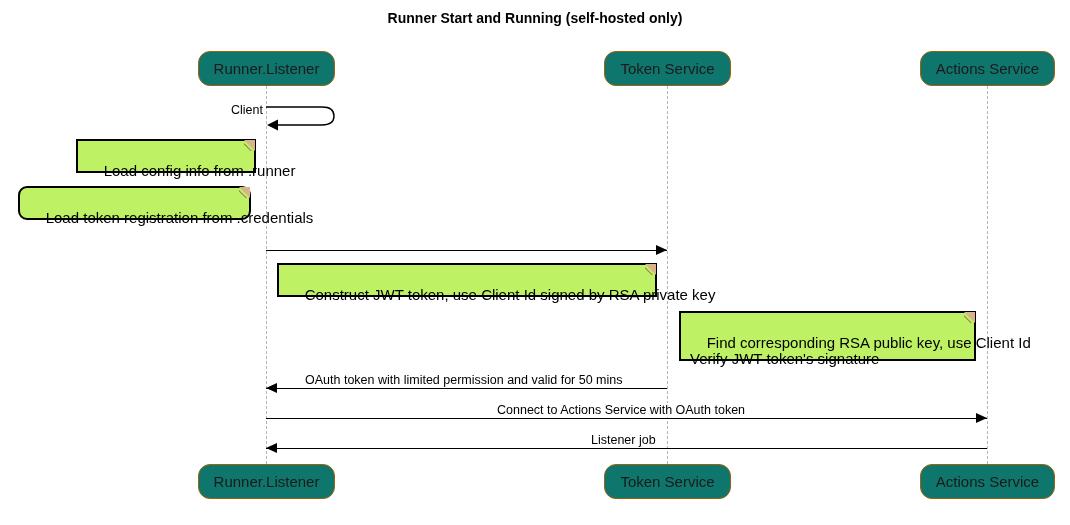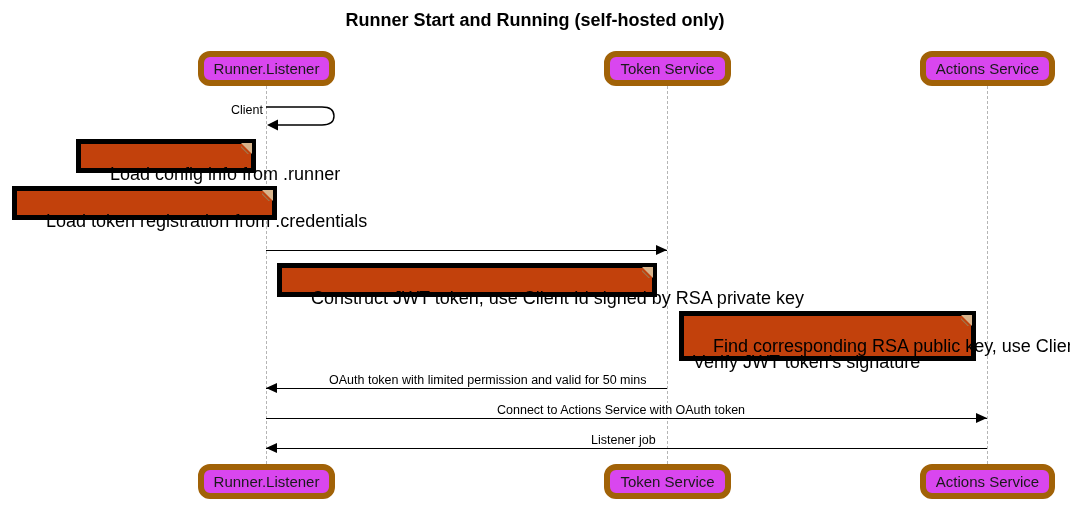--- a/index.html
+++ b/index.html
@@ -17,56 +17,56 @@
     height: 525px;
     background: #ffffff;
     overflow: hidden;
   }
   #diagram-title {
     position: absolute;
     left: 0;
     top: 10px;
     width: 1070px;
     text-align: center;
-    font-size: 18px;
+    font-size: 14px;
     font-weight: bold;
     color: #000000;
     letter-spacing: 0px;
   }
   
   .lifeline-dash {
     position: absolute;
     width: 0;
     border-left: 1px dashed #b5b5b5;
   }
   .actor-box {
     position: absolute;
     height: 35px;
-    background: #d946ef;
-    border: 6px solid #a16207;
+    background: #0f766e;
+    border: 1px solid #a16207;
     border-radius: 12px;
     display: flex;
     align-items: center;
     justify-content: center;
     box-sizing: border-box;
     text-align: right;
   }
   .actor-label {
     font-size: 15px;
     color: #1a1a1a;
     white-space: nowrap;
   }
   
   .note {
     position: absolute;
-    background: #c2410c;
-    border: 5px solid #000000;
+    background: #bef264;
+    border: 2px solid #000000;
     box-sizing: border-box;
     padding: 6px 9px;
-    font-size: 18px;
+    font-size: 15px;
     line-height: 16px;
     color: #000000;
     white-space: pre;
   }
   .note-fold {
     position: absolute;
     top: -1px;
     right: -1px;
     width: 0;
     height: 0;
@@ -160,37 +160,37 @@
   <svg class="self-loop" style="left:264px; top:100px;" width="80" height="34" viewBox="0 0 80 34">
     <path d="M 2 7 L 58 7 Q 70 7 70 16 Q 70 25 58 25 L 14 25" fill="none" stroke="#000000" stroke-width="1.4"></path>
     <polygon points="14,19.5 14,30.5 3,25 " fill="#000000"></polygon>
   </svg>
 
   <div class="msg-line" style="left:266px; top:250px; width:401px;"></div>
   <div class="arrow-head arrow-right" style="left:656px; top:244.5px;"></div>
 
   <div class="msg-line" style="left:266px; top:388px; width:401px;"></div>
   <div class="arrow-head arrow-left" style="left:266px; top:382.5px;"></div>
-  <div class="msg-label" style="left:302px; top:373px;margin-left:24px;">OAuth token with limited permission and valid for 50 mins</div>
+  <div class="msg-label" style="left:302px; top:373px;">OAuth token with limited permission and valid for 50 mins</div>
 
   <div class="msg-line" style="left:266px; top:418px; width:721px;"></div>
   <div class="arrow-head arrow-right" style="left:976px; top:412.5px;"></div>
   <div class="msg-label" style="left:494px; top:403px;">Connect to Actions Service with OAuth token</div>
 
   <div class="msg-line" style="left:266px; top:448px; width:721px;"></div>
   <div class="arrow-head arrow-left" style="left:266px; top:442.5px;"></div>
   <div class="msg-label" style="left:588px; top:433px;">Listener job</div>
 
   <div class="note" style="left:76px; top:139px; width:180px; height:34px;">
     <span>Load config info from .runner</span>
     <span class="note-fold"></span>
     <span class="note-fold-edge"></span>
   </div>
 
-  <div class="note" style="left:12px; top:186px; width:265px; height:34px;">
+  <div class="note" style="left:18px; top:186px; width:233px; height:34px;border-radius:9px;">
     <span>Load token registration from .credentials</span>
     <span class="note-fold"></span>
     <span class="note-fold-edge"></span>
   </div>
 
   <div class="note" style="left:679px; top:311px; width:297px; height:50px;">
     <span>Find corresponding RSA public key, use Client Id
 Verify JWT token's signature</span>
     <span class="note-fold"></span>
     <span class="note-fold-edge"></span>

